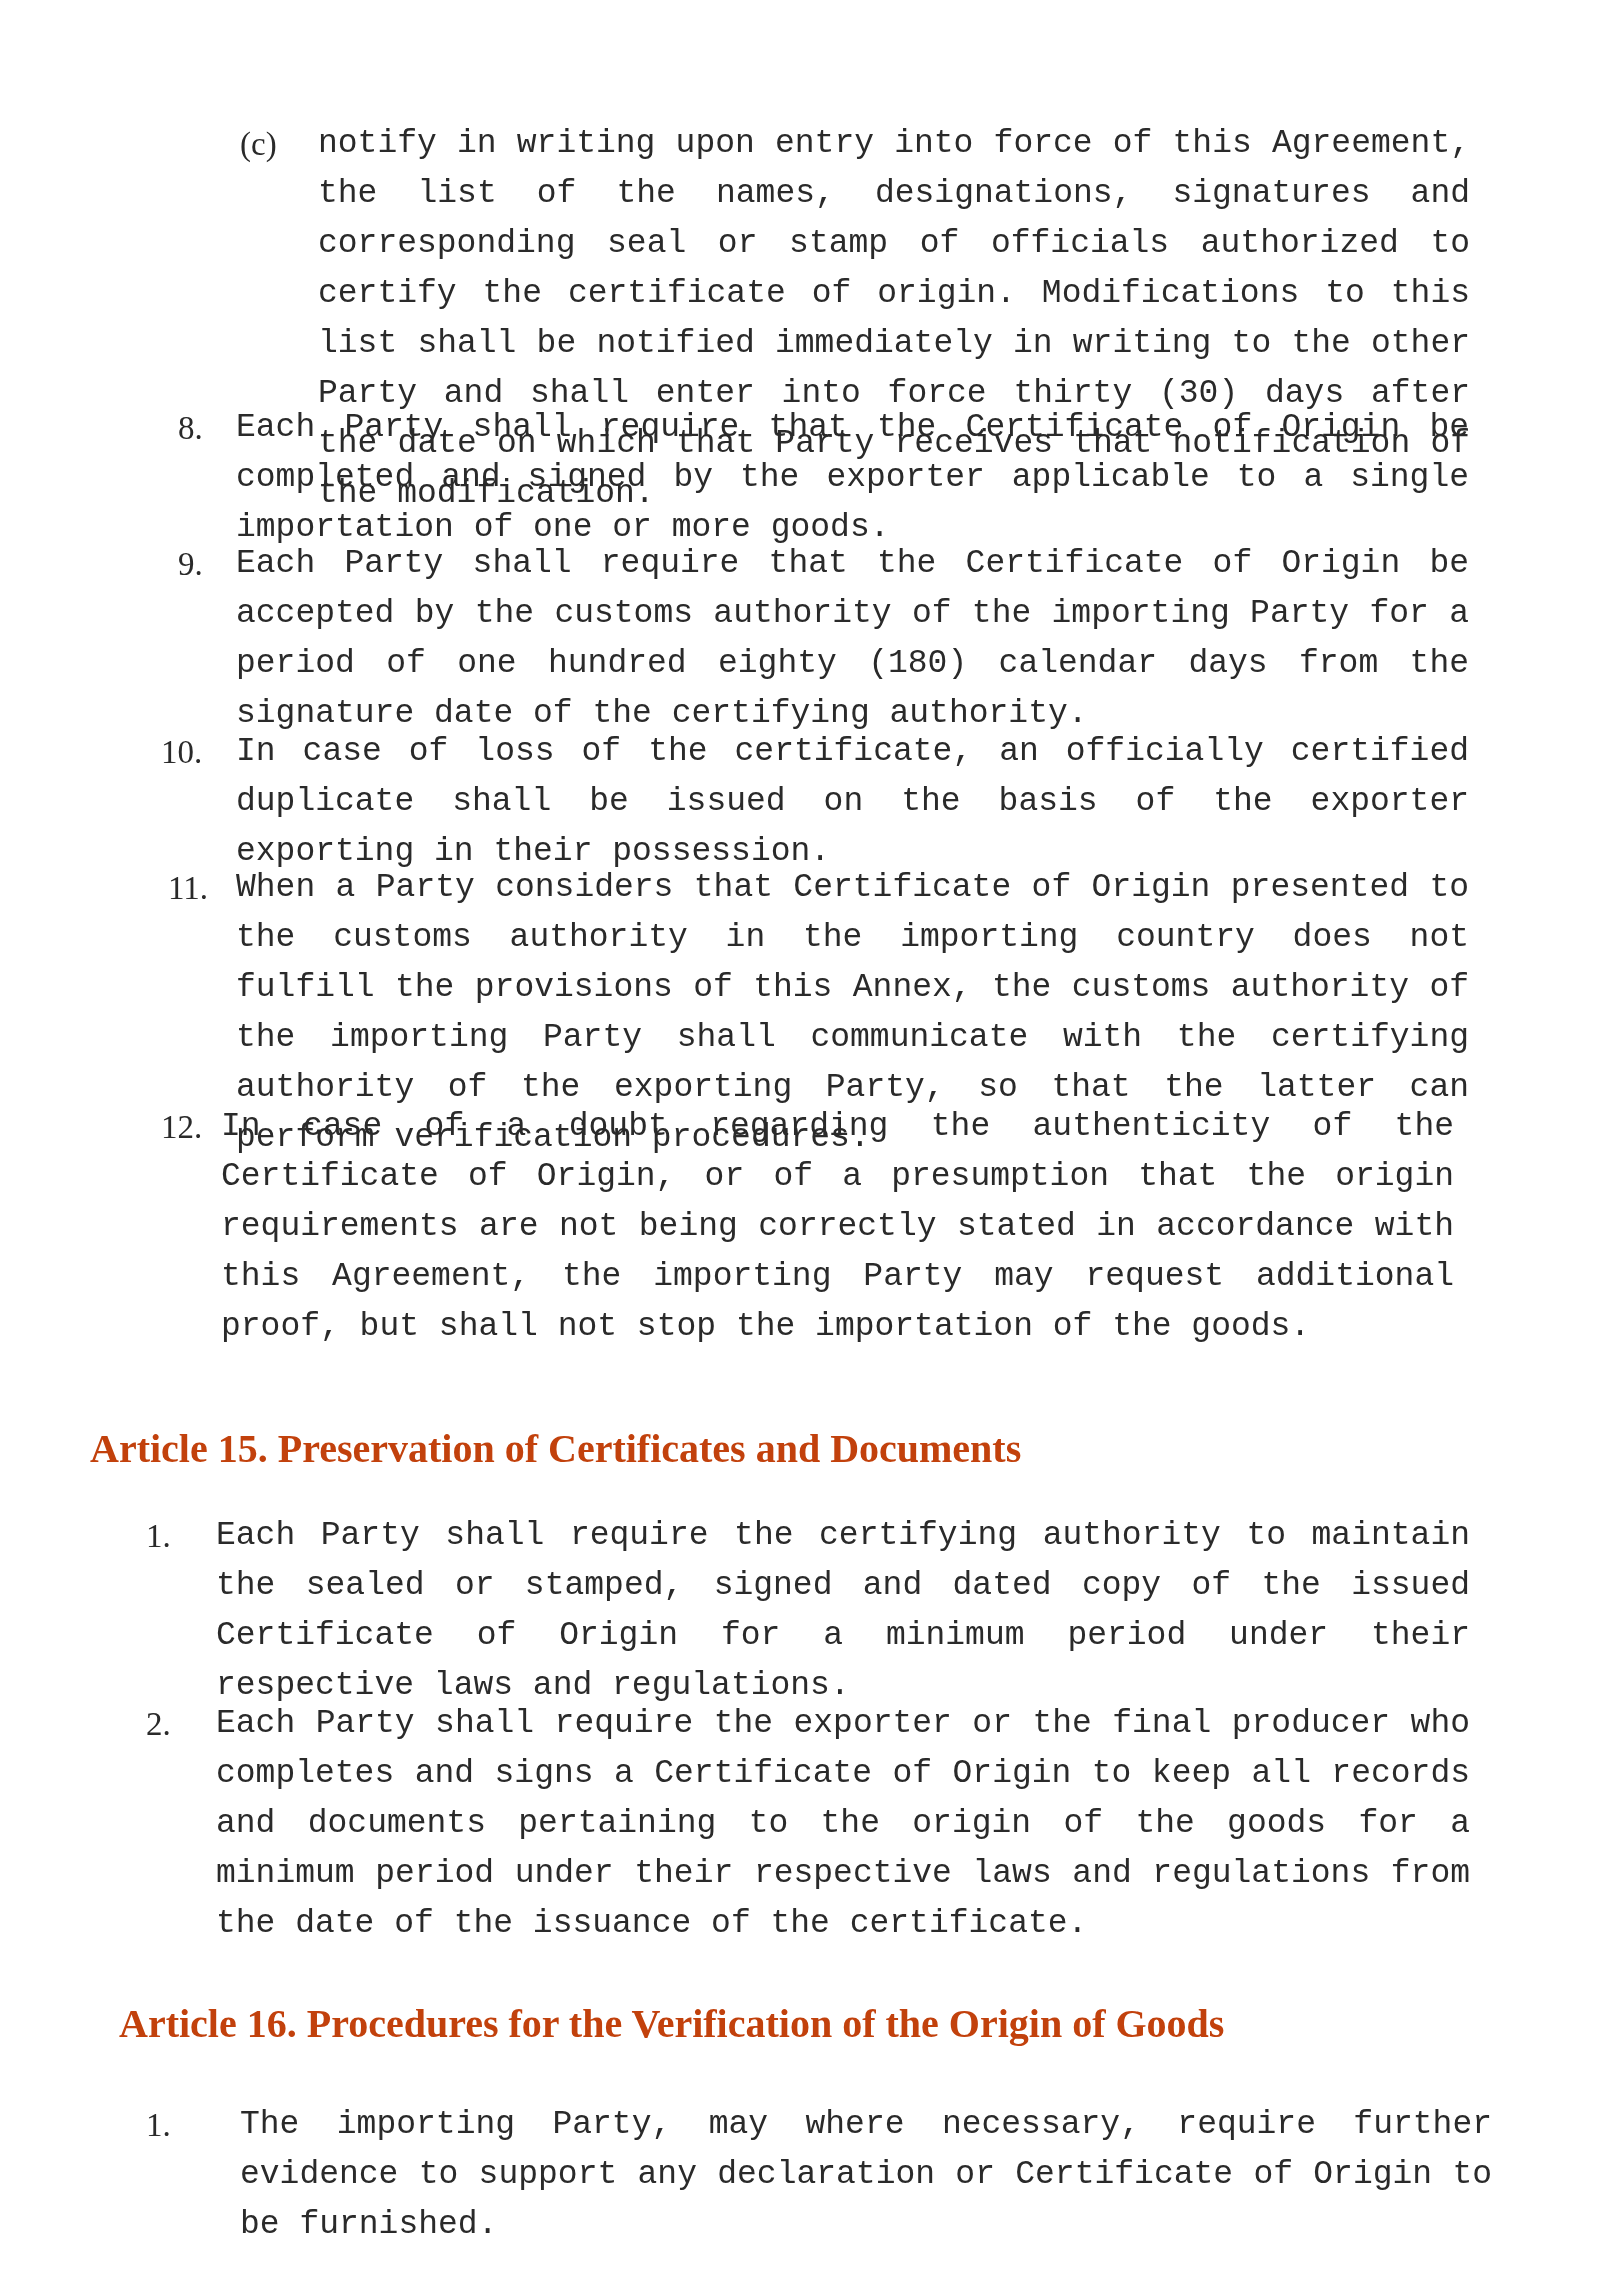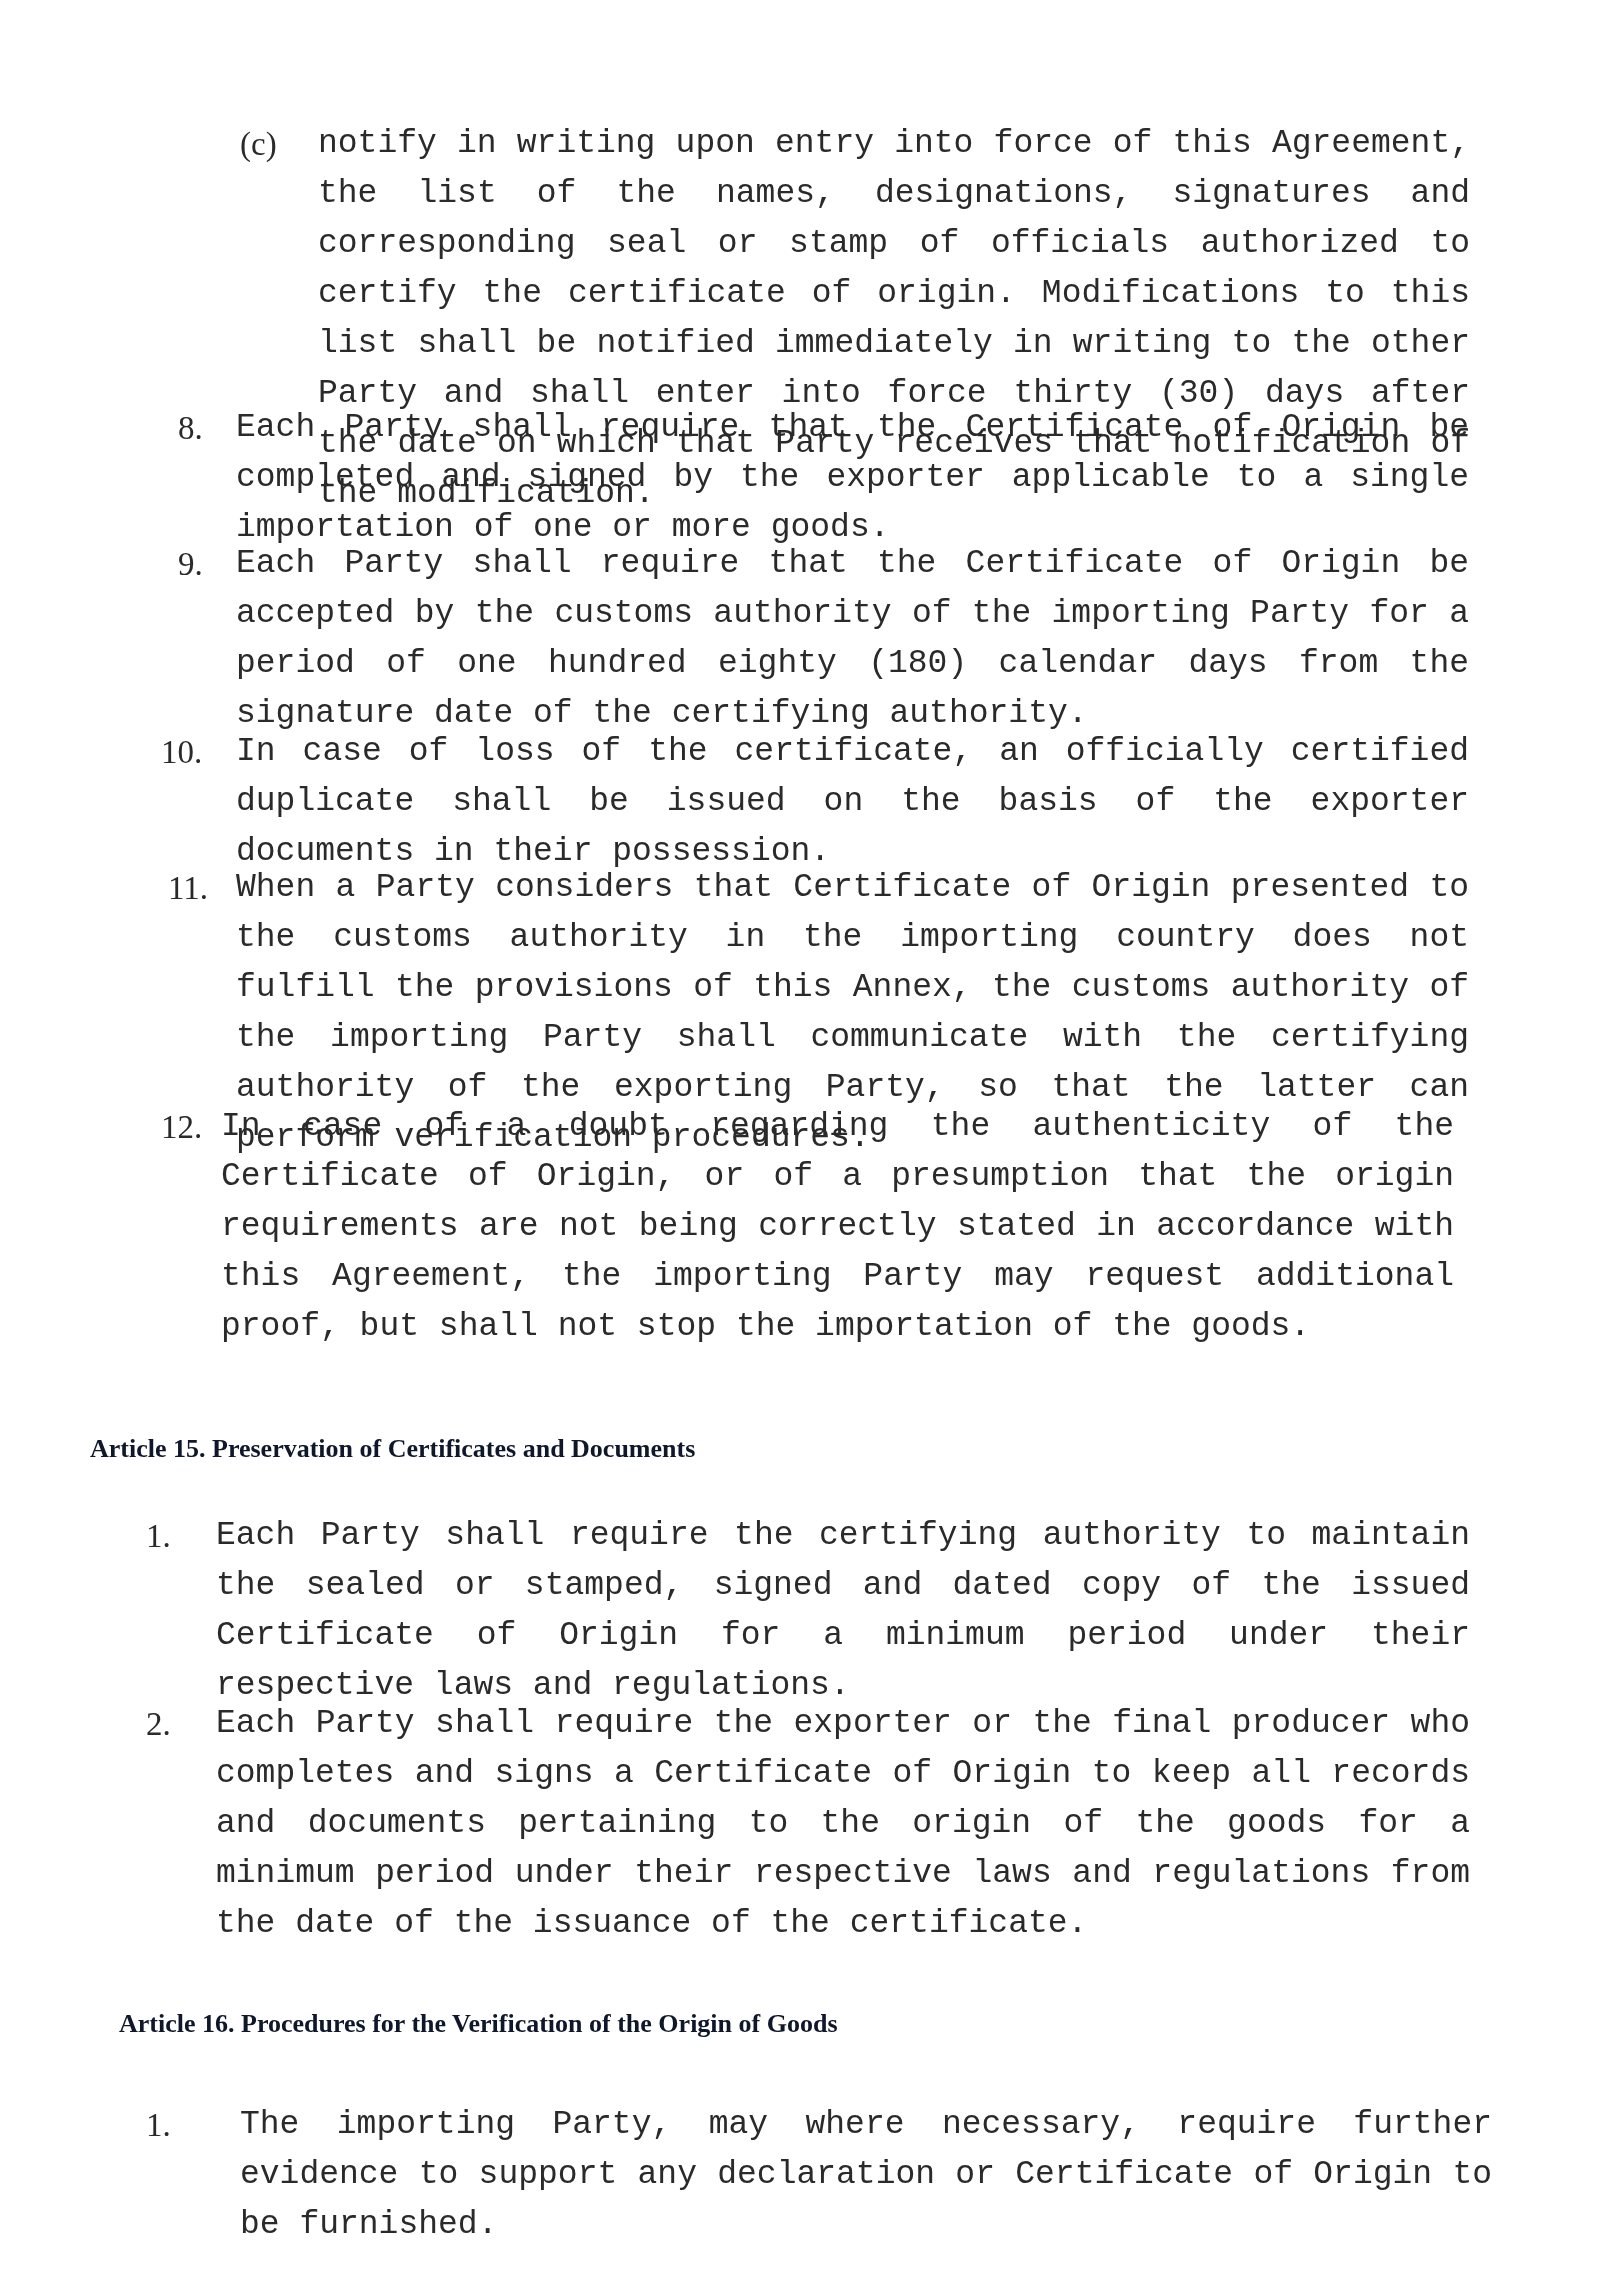--- a/index.html
+++ b/index.html
@@ -1,21 +1,21 @@
 <!DOCTYPE html>
 <html style="font-size:9.5px"><head>
 <meta charset="utf-8">
 <style>
   html, body { margin:0; padding:0; background:#ffffff; }
   body { width:1604px; height:2295px; position:relative; overflow:hidden;
          font-family:"Liberation Serif","DejaVu Serif",serif; color:#2a2a2a; }
   .blk { position:absolute; font-size:33px; line-height:50px; }
   .num { position:absolute; }
   .txt { position:absolute; text-align:justify; text-align-last:left;font-family:Liberation Mono, monospace; }
-  .heading { position:absolute; font-size:26px; font-weight:bold; line-height:50px; color:#0f172a;font-family:Liberation Serif, serif; }
+  .heading { position:absolute; font-size:40px; font-weight:bold; line-height:50px; color:#c2410c;font-family:Liberation Serif, serif; }
 </style>
 </head>
 <body>
 
 <div class="blk" style="top:119px;left:0;width:1604px;">
   <span class="num" style="left:240px;top:0;">(c)</span>
   <div class="txt" style="left:318px;top:0;width:1152px;">notify in writing upon entry into force of this Agreement, the list of the names, designations, signatures and corresponding seal or stamp of officials authorized to certify the certificate of origin. Modifications to this list shall be notified immediately in writing to the other Party and shall enter into force thirty (30) days after the date on which that Party receives that notification of the modification.</div>
 </div>
 
 <div class="blk" style="top:403px;left:0;width:1604px;">
@@ -23,21 +23,21 @@
   <div class="txt" style="left:236px;top:0;width:1233px;">Each Party shall require that the Certificate of Origin be completed and signed by the exporter applicable to a single importation of one or more goods.</div>
 </div>
 
 <div class="blk" style="top:539px;left:0;width:1604px;">
   <span class="num" style="left:178px;top:0;">9.</span>
   <div class="txt" style="left:236px;top:0;width:1233px;">Each Party shall require that the Certificate of Origin be accepted by the customs authority of the importing Party for a period of one hundred eighty (180) calendar days from the signature date of the certifying authority.</div>
 </div>
 
 <div class="blk" style="top:727px;left:0;width:1604px;">
   <span class="num" style="left:161px;top:0;">10.</span>
-  <div class="txt" style="left:236px;top:0;width:1233px;">In case of loss of the certificate, an officially certified duplicate shall be issued on the basis of the exporter documents in their possession.</div>
+  <div class="txt" style="left:236px;top:0;width:1233px;">In case of loss of the certificate, an officially certified duplicate shall be issued on the basis of the exporter exporting in their possession.</div>
 </div>
 
 <div class="blk" style="top:863px;left:0;width:1604px;">
   <span class="num" style="left:168px;top:0;">11.</span>
   <div class="txt" style="left:236px;top:0;width:1233px;">When a Party considers that Certificate of Origin presented to the customs authority in the importing country does not fulfill the provisions of this Annex, the customs authority of the importing Party shall communicate with the certifying authority of the exporting Party, so that the latter can perform verification procedures.</div>
 </div>
 
 <div class="blk" style="top:1102px;left:0;width:1604px;">
   <span class="num" style="left:161px;top:0;font-family:Liberation Serif, serif;">12.</span>
   <div class="txt" style="left:221px;top:0;width:1233px;">In case of a doubt regarding the authenticity of the Certificate of Origin, or of a presumption that the origin requirements are not being correctly stated in accordance with this Agreement, the importing Party may request additional proof, but shall not stop the importation of the goods.</div>

